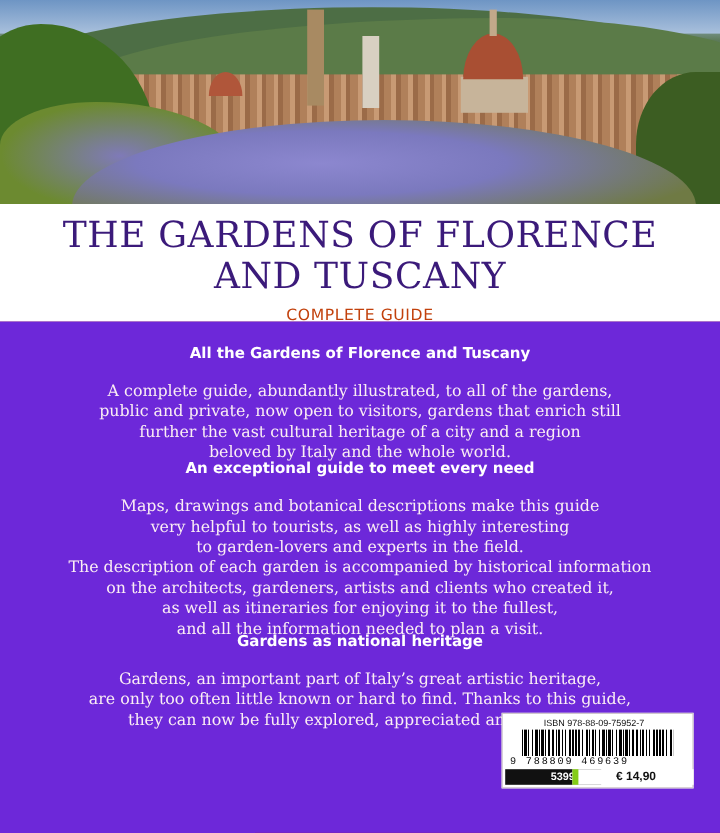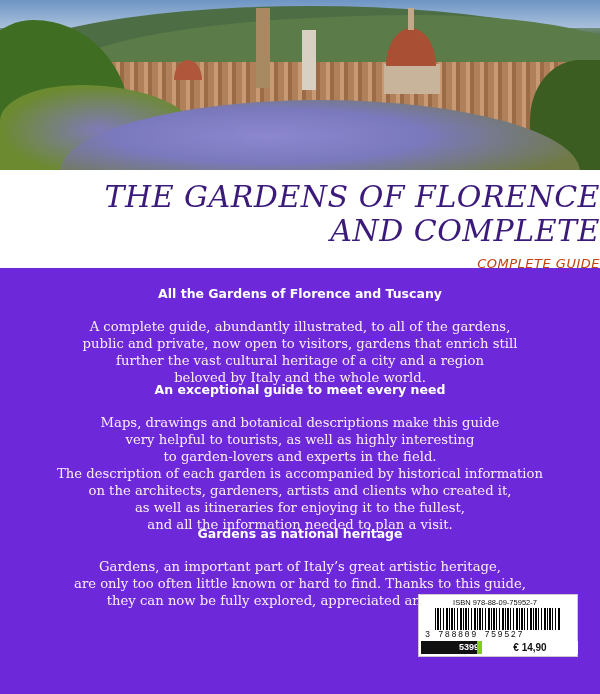--- a/index.html
+++ b/index.html
@@ -16,21 +16,21 @@
   .photo .dome-base { position:absolute; left:384px; top:64px; width:56px; height:30px; background:#c7b49a; }
   .photo .lantern { position:absolute; left:408px; top:8px; width:6px; height:22px; background:#c2a98a; }
   .photo .tower { position:absolute; left:256px; top:8px; width:14px; height:80px; background:#a88a62; }
   .photo .campanile { position:absolute; left:302px; top:30px; width:14px; height:60px; background:#d8d0c2; }
   .photo .smalldome { position:absolute; left:174px; top:60px; width:28px; height:20px; background:#b0563a; border-radius: 50% 50% 0 0 / 100% 100% 0 0; }
   .photo .trees-left { position:absolute; left:-30px; top:20px; width:160px; height:170px; background:#3f6e22; border-radius: 40% 60% 0 0; }
   .photo .trees-right { position:absolute; left:530px; top:60px; width:100px; height:120px; background:#3c5d22; border-radius: 50% 20% 0 0; }
   .photo .wisteria { position:absolute; left:60px; top:100px; width:520px; height:90px; background: radial-gradient(ellipse at 40% 40%, #8c87cf 0%, #7b79be 35%, #6f7a44 75%); border-radius: 50% 50% 0 0 / 80% 80% 0 0; }
   .photo .wisteria2 { position:absolute; left:0; top:85px; width:200px; height:90px; background: radial-gradient(ellipse at 50% 50%, #7f7ab8 0%, #6c8a30 70%); border-radius: 40% 60% 0 0; }
 
-  .title-band { position: absolute; left: 0; top: 170px; width: 600px; height: 98px; background: #ffffff; text-align: right; font-style: italic; }
+  .title-band { position: absolute; left: 0; top: 170px; width: 600px; height: 98px; background: #ffffff; text-align: center; }
   .title { margin: 0; padding-top: 10px; color: #3b1a7a; font-family: "DejaVu Serif", serif; font-weight: normal; font-size: 30px; line-height: 34px; letter-spacing: 0.5px; }
   .subtitle { margin-top: 8px; color: #c2410c; font-family: "DejaVu Sans", sans-serif; font-size: 13px; letter-spacing: 0.5px; }
 
   .content { position: absolute; left: 0; top: 268px; width: 600px; height: 426px; background: #6d28d9; color: #fbeef4; text-align: center; }
   .section { position: absolute; left: 0; width: 600px; }
   .section h3 { margin: 0; font-family: "DejaVu Sans", sans-serif; font-weight: bold; font-size: 12.5px; line-height: 16px; color: #ffffff; }
   .section p { margin: 16px; font-family: "DejaVu Serif", serif; font-size: 13.2px; line-height: 17px; white-space: pre-line; }
   .s1 { top: 18px; }
   .s2 { top: 114px; }
   .s3 { top: 258px; }
@@ -61,21 +61,21 @@
     <div class="lantern"></div>
     <div class="trees-left"></div>
     <div class="trees-right"></div>
     <div class="wisteria2"></div>
     <div class="wisteria"></div>
   </div>
 
   <div class="title-band">
     <h1 class="title">
       <span>THE GARDENS OF FLORENCE</span><br>
-      <span>AND COMPLETE</span>
+      <span>AND TUSCANY</span>
     </h1>
     <div class="subtitle">COMPLETE GUIDE</div>
   </div>
 
   <div class="content">
     <div class="section s1">
       <h3>All the Gardens of Florence and Tuscany</h3>
       <p>A complete guide, abundantly illustrated, to all of the gardens,
 public and private, now open to visitors, gardens that enrich still
 further the vast cultural heritage of a city and a region
@@ -95,18 +95,18 @@
 The description of each garden is accompanied by historical information
 on the architects, gardeners, artists and clients who created it,
 as well as itineraries for enjoying it to the fullest,
 and all the information needed to plan a visit.</p>
     </div>
   </div>
 
   <div class="barcode-box">
     <div class="isbn-text">ISBN 978-88-09-75952-7</div>
     <div class="bars"></div>
-    <div class="digits">3 788809 759527</div>
+    <div class="digits">9 788809 469639</div>
     <div class="code">53996G</div>
     <div class="price">€ 14,90</div>
   </div>
 
 </div>
 
 </body></html>

